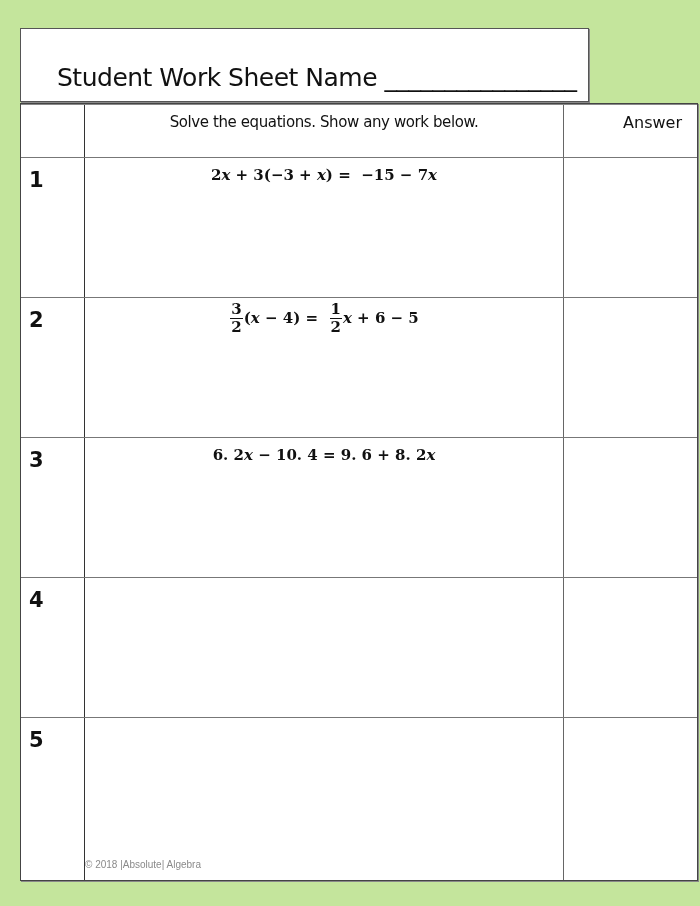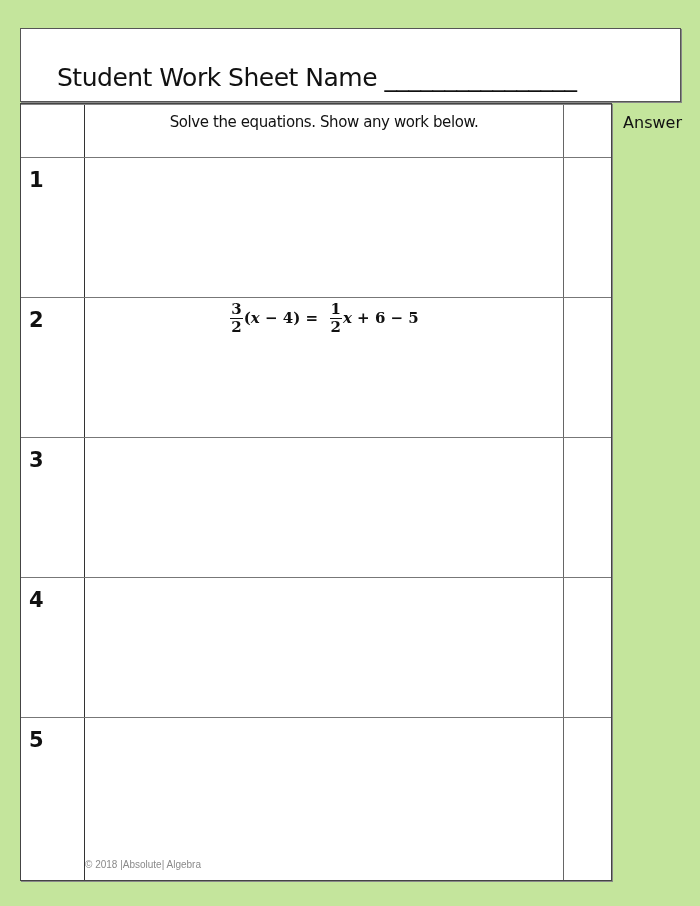--- a/index.html
+++ b/index.html
@@ -6,39 +6,39 @@
   body {
     width: 700px; height: 906px;
     background: #c4e59c;
     position: relative;
     overflow: hidden;
     font-family: "DejaVu Sans", sans-serif;
   }
   .title-box {
     position: absolute;
     left: 20px; top: 28px;
-    width: 661px; height: 74px;
+    width: 569px; height: 74px;
     background: #fff;
     border: 1px solid #555;
     box-shadow: 1px 1px 0 #888;
     box-sizing: border-box;
   }
   .title-text {
     position: absolute;
     left: 36px; top: 34px;
     font-family: "DejaVu Sans", sans-serif;
     font-size: 25px;
     color: #111;
     letter-spacing: -0.5px;
     white-space: nowrap;
   }
   .sheet-table {
     position: absolute;
     left: 20px; top: 103px;
-    width: 592px;
+    width: 678px;
     height: 778px;
     background: #fff;
     border: 1px solid #444;
     box-sizing: border-box;
     box-shadow: 1px 1px 0 #888;
   }
   .row {
     position: absolute;
     left: 0; width: 100%;
     border-bottom: 1px solid #777;
@@ -127,37 +127,39 @@
     <div class="col-divider d1"></div>
     <div class="col-divider d2"></div>
     <div class="header-instr">Solve the equations.  Show any work below.</div>
     <div class="header-answer">Answer</div>
   </div>
 
   <div class="row" style="top:54px;height:140px;">
     <div class="col-divider d1"></div>
     <div class="col-divider d2"></div>
     <div class="problem-num">1</div>
+    <div class="equation">2<span class="v">x</span> + 3(−3 + <span class="v">x</span>) = &nbsp;−15 − 7<span class="v">x</span></div>
     <div class="work-area"></div>
     <div class="answer-cell"></div>
   </div>
 
   <div class="row" style="top:194px;height:140px;">
     <div class="col-divider d1"></div>
     <div class="col-divider d2"></div>
     <div class="problem-num">2</div>
     <div class="equation" style="top:4px;"><span class="frac"><span class="num">3</span><span class="den">2</span></span>(<span class="v">x</span> − 4) = &nbsp;<span class="frac"><span class="num">1</span><span class="den">2</span></span><span class="v">x</span> + 6 − 5</div>
     <div class="work-area"></div>
     <div class="answer-cell"></div>
   </div>
 
   <div class="row" style="top:334px;height:140px;">
     <div class="col-divider d1"></div>
     <div class="col-divider d2"></div>
     <div class="problem-num">3</div>
+    <div class="equation">6. 2<span class="v">x</span> − 10. 4 = 9. 6 + 8. 2<span class="v">x</span></div>
     <div class="work-area"></div>
     <div class="answer-cell"></div>
   </div>
 
   <div class="row" style="top:474px;height:140px;">
     <div class="col-divider d1"></div>
     <div class="col-divider d2"></div>
     <div class="problem-num">4</div>
     <div class="work-area"></div>
     <div class="answer-cell"></div>

